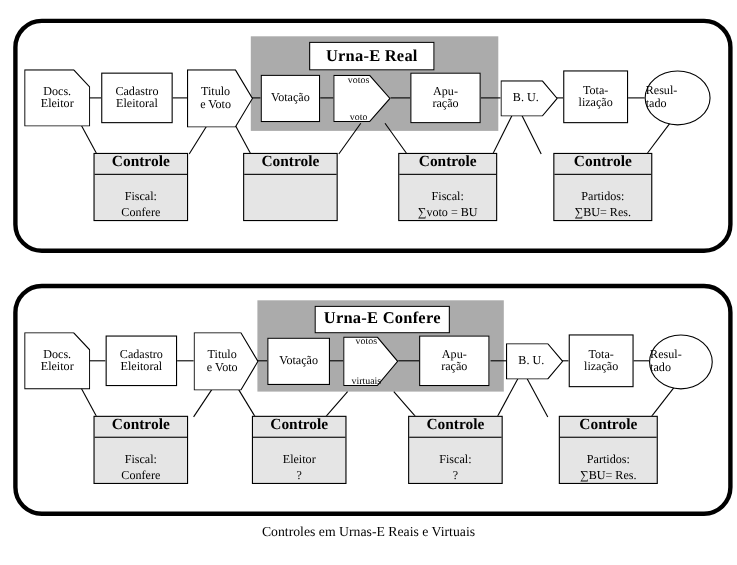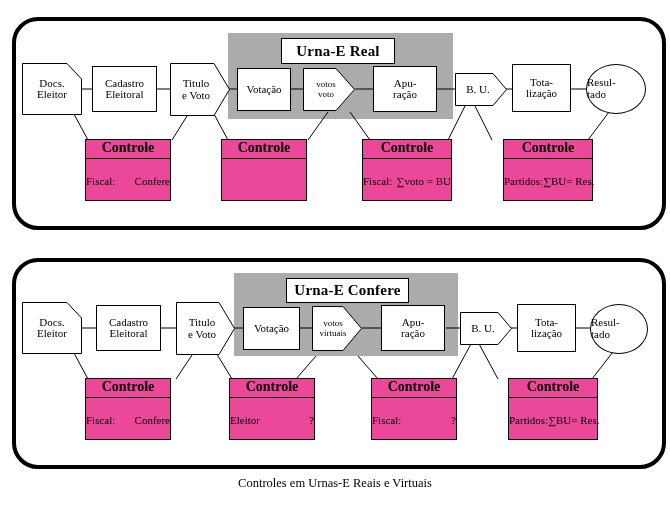--- a/index.html
+++ b/index.html
@@ -17,34 +17,34 @@
   
   .urna{position:absolute;background:#ababab;}
 
   
   .node{position:absolute;background:#fff;border:1px solid #000;box-sizing:border-box;
         display:flex;flex-direction:column;align-items:center;justify-content:center;
         text-align:center;line-height:1.02;}
   .node span{display:block;white-space:nowrap;}
 
   .t11{font-size:11px;}
-  .t9{font-size:9px;}
+  .t9{font-size:9px;justify-content:space-between;}
 
   
   .urna-title{position:absolute;background:#fff;border:1px solid #000;
               display:flex;align-items:center;justify-content:center;
               font-weight:bold;font-size:15px;letter-spacing:.2px;}
 
   
-  .controle{position:absolute;background:#ec4899;border:1px solid #000;box-sizing:border-box;
+  .controle{position:absolute;background:#e5e5e5;border:1px solid #000;box-sizing:border-box;
             display:flex;flex-direction:column;}
   .controle .hdr{font-weight:bold;font-size:14px;text-align:center;
                  border-bottom:1px solid #000;padding:0px 0 1px;line-height:1.18;}
-  .controle .bdy{flex:1;display:flex;flex-direction:row;align-items:center;
-                 justify-content:space-between;padding-top:4px;font-size:11px;line-height:1.22;}
+  .controle .bdy{flex:1;display:flex;flex-direction:column;align-items:center;
+                 justify-content:flex-end;padding-top:4px;font-size:11px;line-height:1.22;}
   .controle .bdy span{display:block;white-space:nowrap;}
 
   .ellipse{position:absolute;background:#fff;border:1px solid #000;border-radius:50%;
            display:flex;flex-direction:column;align-items:flex-start;justify-content:center;
            font-size:11px;line-height:1.05;text-align:center;}
 
   .caption{position:absolute;width:670px;text-align:center;font-size:12.5px;}
 </style>
 </head>
 <body>

